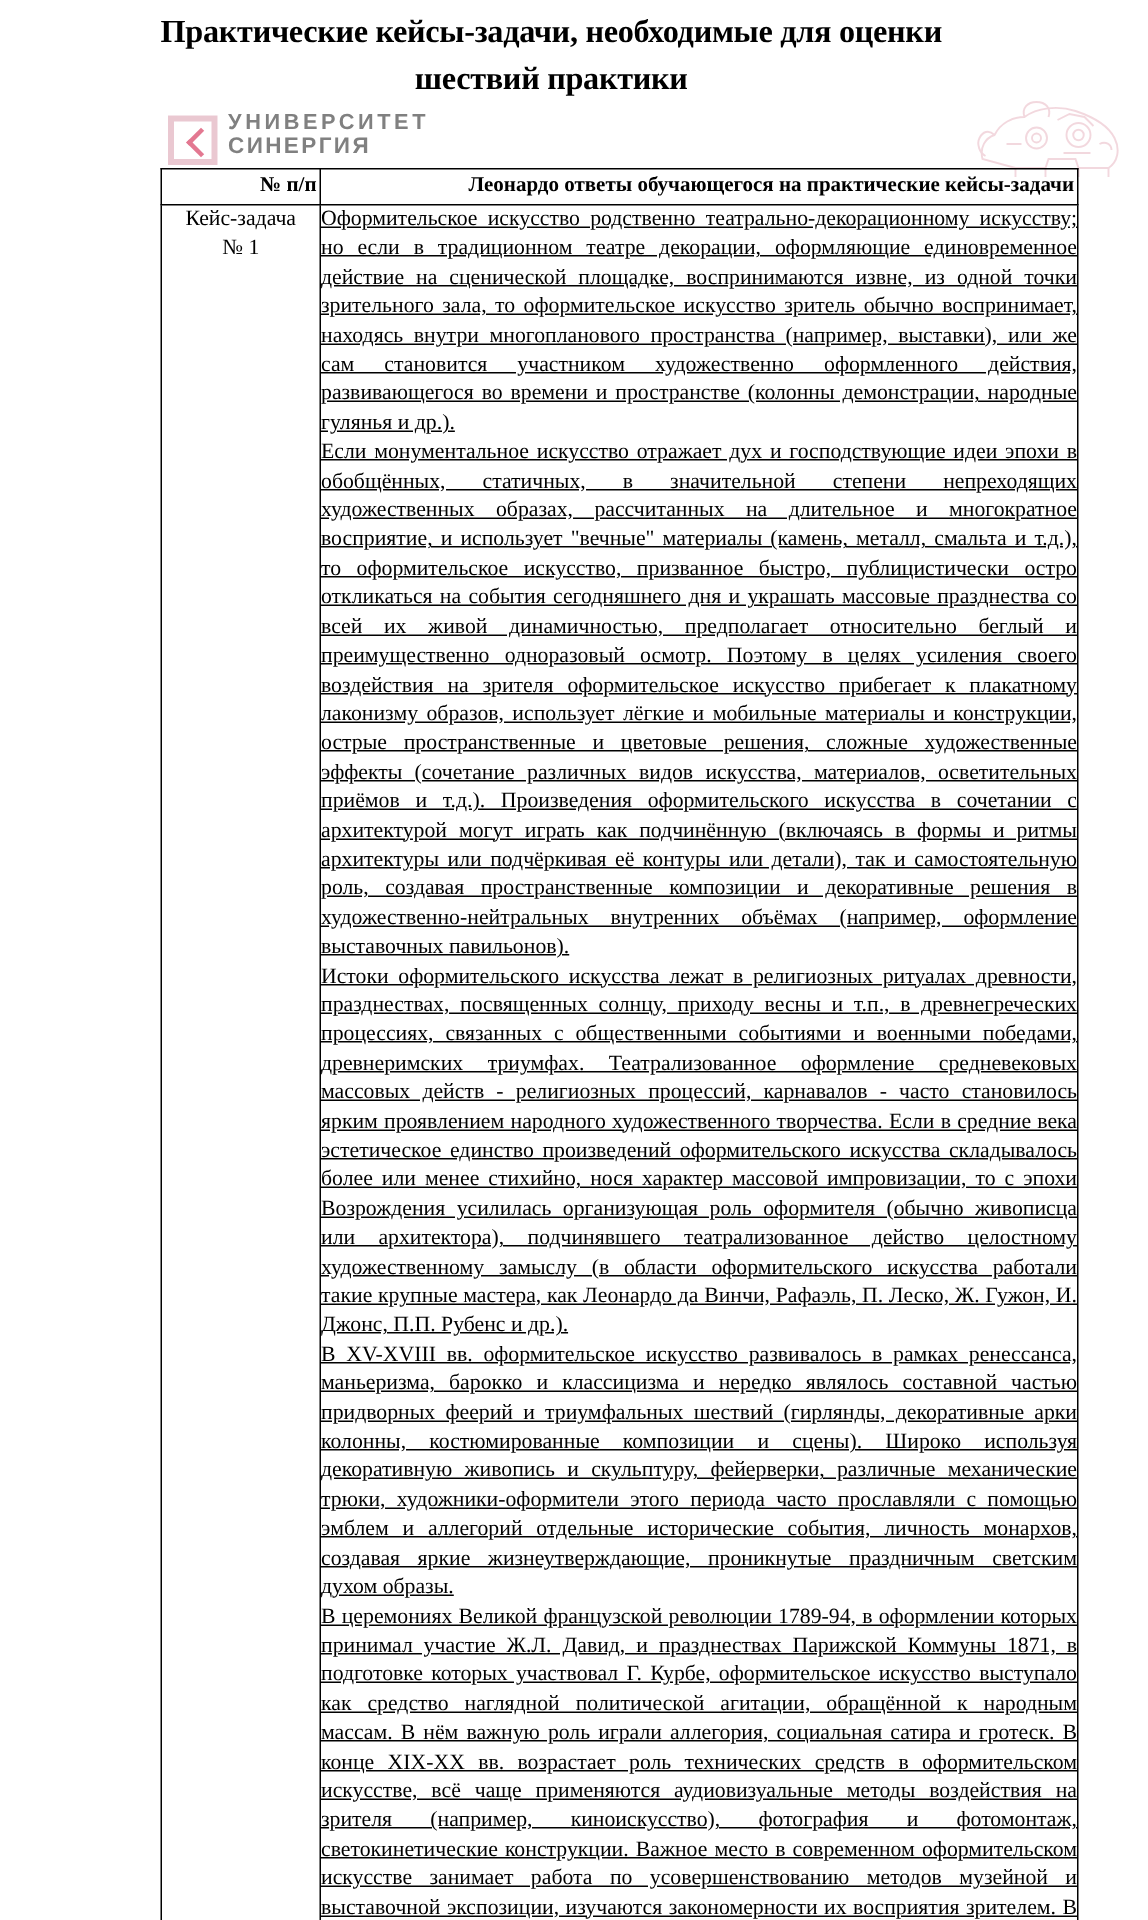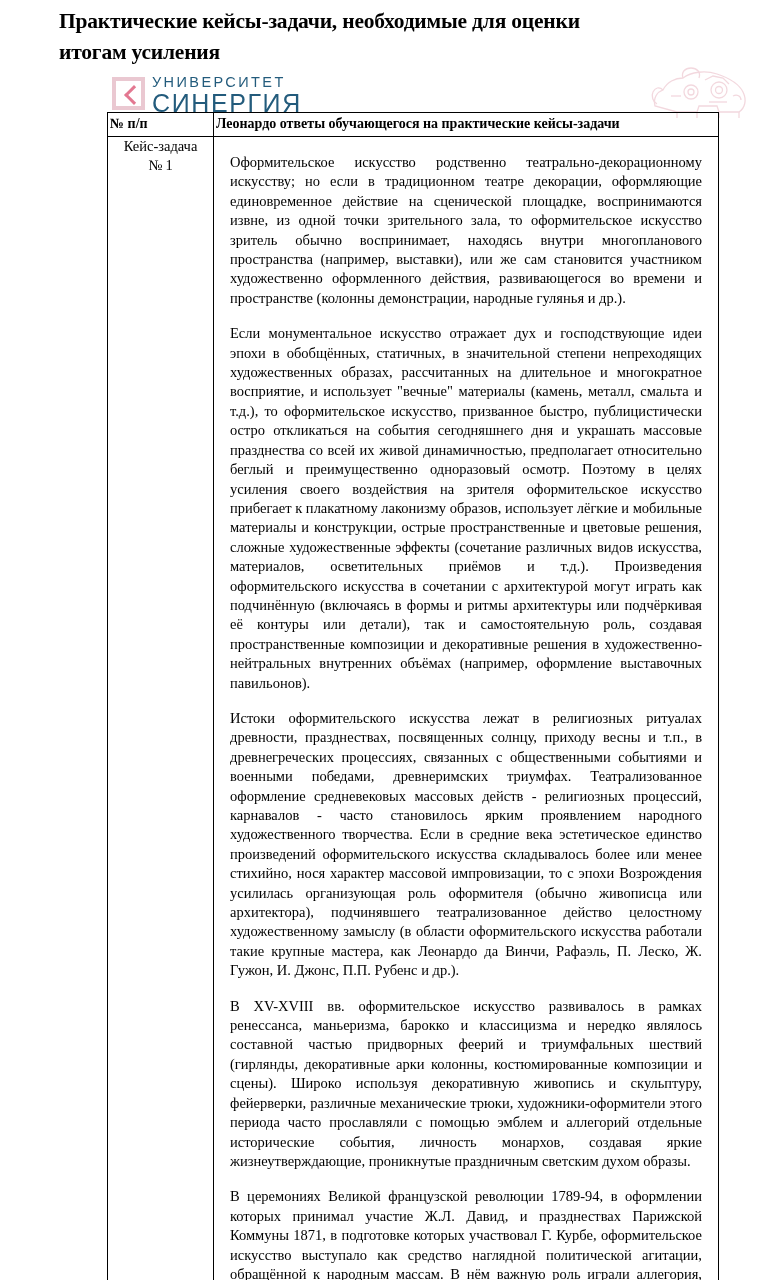--- a/index.html
+++ b/index.html
@@ -13,23 +13,23 @@
     position: relative;
     overflow: hidden;
     font-family: "Liberation Serif", "DejaVu Serif", serif;
     color: #000000;
   }
 
   
   .doc-title {
     position: absolute;
     top: 6px;
-    left: 59px;
+    left: 40px;
     width: 655px;
-    text-align: left;
+    text-align: center;
     font-weight: bold;
     font-size: 21.5px;
     line-height: 31px;
     letter-spacing: -0.2px;
   }
 
   
   .wm-synergy {
     position: absolute;
     left: 110px;
@@ -57,32 +57,32 @@
     height: 11px;
     border-left: 3.5px solid #e06a86;
     border-bottom: 3.5px solid #e06a86;
     transform: rotate(45deg);
   }
   .wm-synergy .wm-line1,
   .wm-synergy .wm-line2 {
     position: absolute;
     left: 42px;
     font-family: "Liberation Sans", "DejaVu Sans", sans-serif;
-    font-weight: normal;
-    color: #0c4a6e;
+    font-weight: bold;
+    color: #737373;
     white-space: nowrap;
   }
   .wm-synergy .wm-line1 {
     top: 0px;
     font-size: 14.5px;
     letter-spacing: 2.4px;
   }
   .wm-synergy .wm-line2 {
     top: 15px;
-    font-size: 25px;
+    font-size: 15px;
     letter-spacing: 1.6px;
   }
 
   .wm-rhino {
     position: absolute;
     right: 8px;
     top: 62px;
     width: 110px;
     height: 58px;
     opacity: 0.55;
@@ -100,21 +100,21 @@
   }
   .case-table td, .case-table th {
     border: 1.6px solid #000000;
     padding: 0;
     vertical-align: top;
   }
   .col-num { width: 106px; }
   .col-body { width: 505px; }
 
   .case-table thead th {
-    text-align: left;
+    text-align: right;
     font-weight: bold;
     font-size: 14px;
     line-height: 18px;
     padding: 2px 2px 3px 2px;
     vertical-align: middle;
   }
 
   .cell-num {
     text-align: center;
     font-size: 14.5px;
@@ -123,32 +123,33 @@
   }
   .cell-body {
     font-size: 14.5px;
     line-height: 19.4px;
     text-align: justify;
     text-justify: inter-word;
     padding: 4px 5px 0 5px;
     hyphens: none;
   }
   .cell-body p {
-    margin: 16px;
+    margin: 0;
     text-align: justify;
     text-justify: inter-word;
+    text-decoration: underline;
   }
   .cell-body p:last-child { text-align: justify; }
 </style>
 </head>
 <body>
 
 <div class="doc-title">
   <div>Практические кейсы-задачи, необходимые для оценки</div>
-  <div>итогам усиления</div>
+  <div>шествий практики</div>
 </div>
 
 <div class="wm-synergy">
   <span class="mark"></span>
   <span class="wm-line1">УНИВЕРСИТЕТ</span>
   <span class="wm-line2">СИНЕРГИЯ</span>
 </div>
 
 <div class="wm-rhino">
   <svg viewBox="0 0 110 58" fill="none" stroke="#e9b9c4" stroke-width="1.3">

